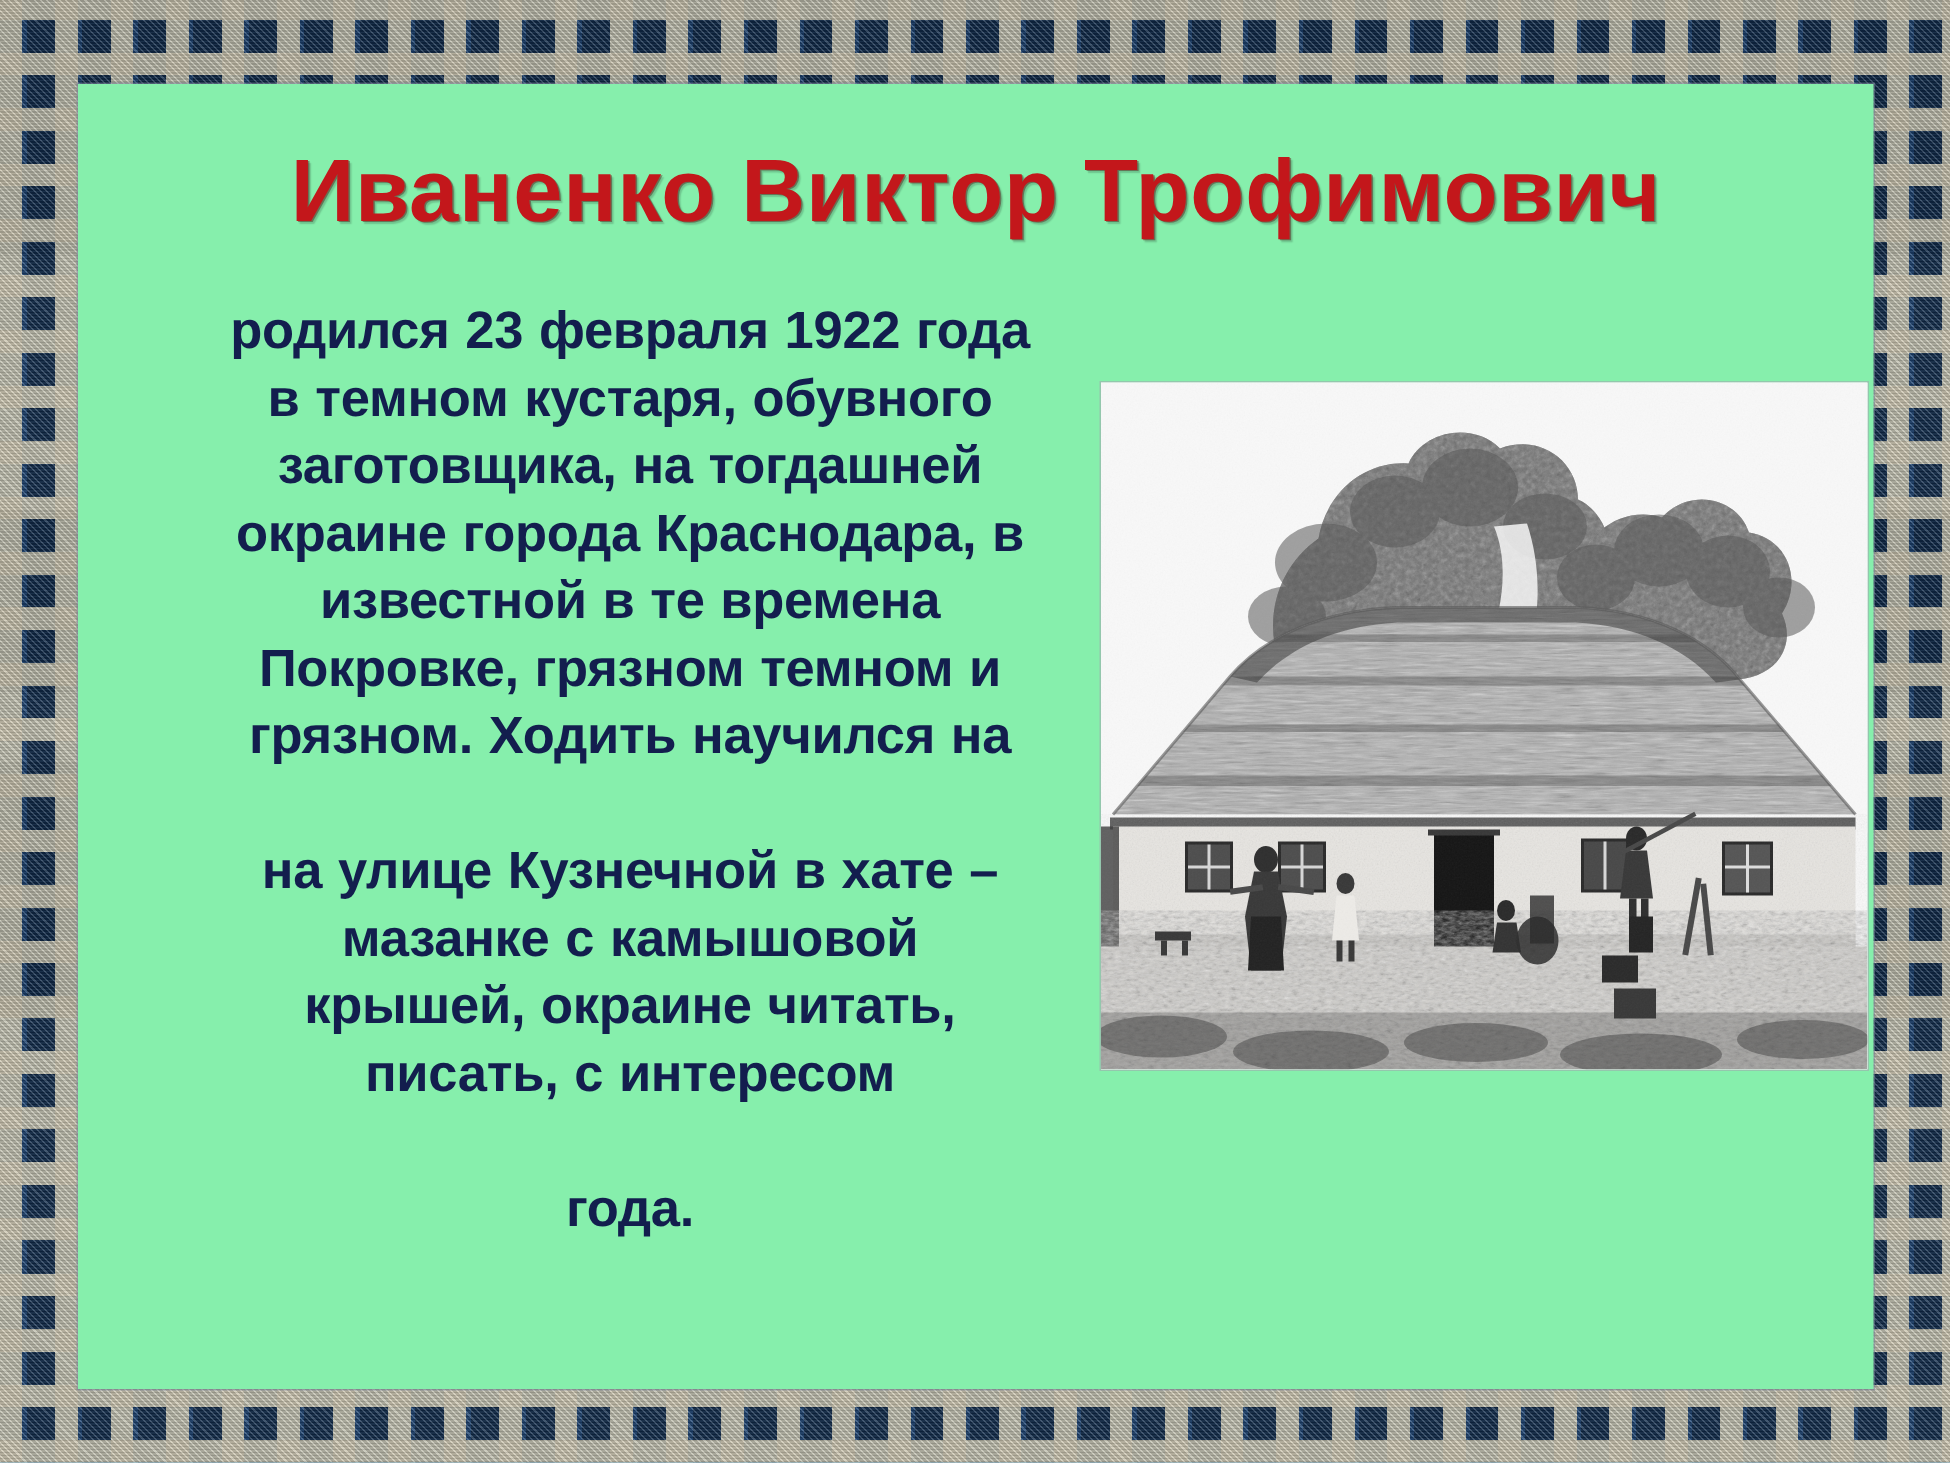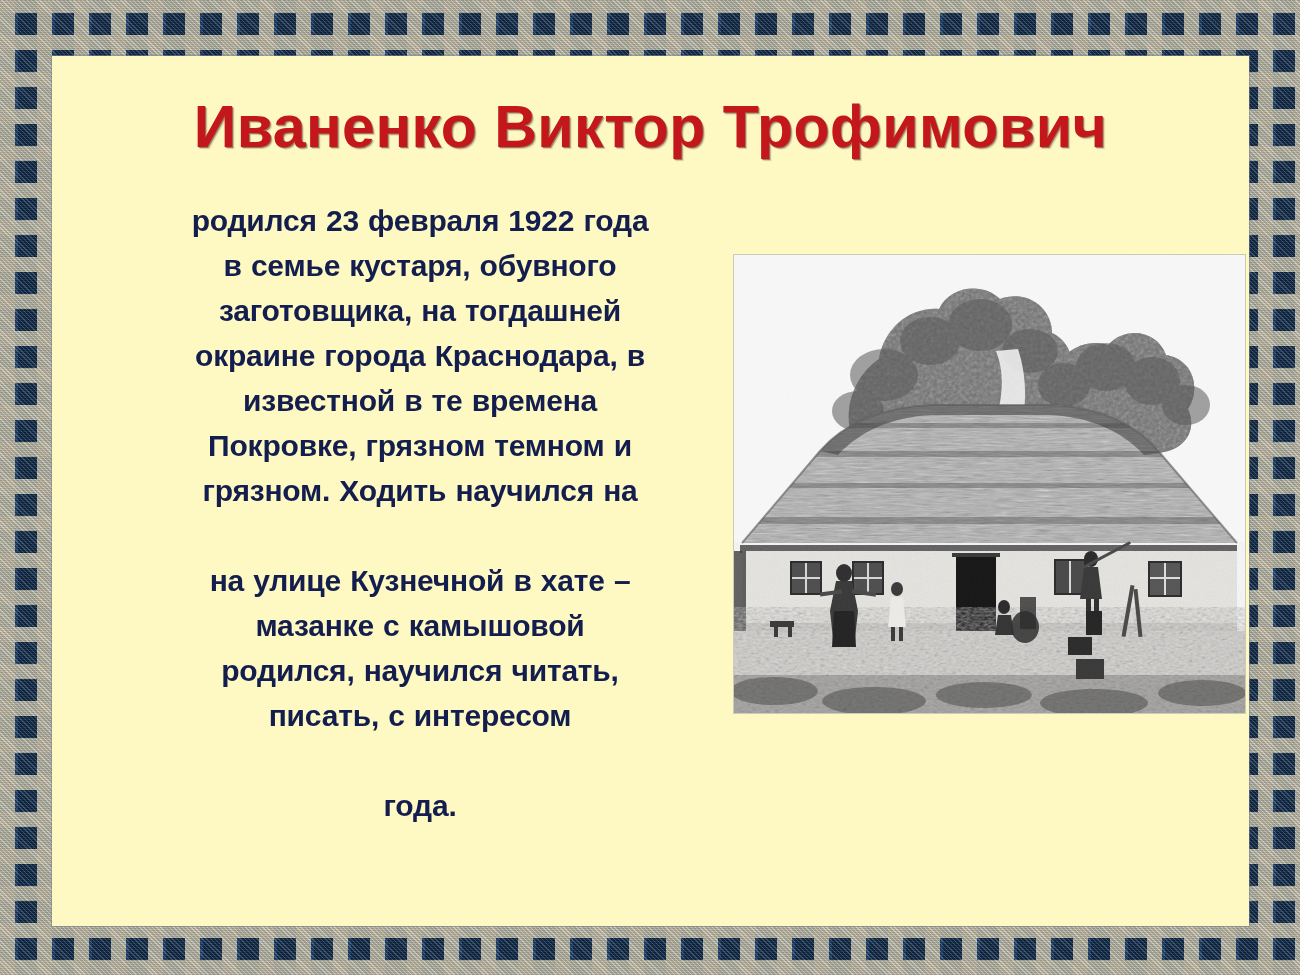--- a/index.html
+++ b/index.html
@@ -93,21 +93,21 @@
     pointer-events: none;
   }
 
   
   .panel {
     position: absolute;
     left: 52px;
     top: 56px;
     width: 1197px;
     height: 870px;
-    background: #fef9c3;
+    background: #86efac;
     box-shadow: 0 0 0 1px rgba(120,130,150,0.55);
     box-sizing: border-box;
     overflow: hidden;
   }
 
   
   .title {
     position: absolute;
     left: 0;
     top: 42px;
@@ -126,21 +126,21 @@
   
   .bodycol {
     position: absolute;
     left: 58px;
     top: 142px;
     width: 620px;
     text-align: center;
     color: #131E4E;
     font-family: "Liberation Sans", sans-serif;
     font-weight: bold;
-    font-size: 30px;
+    font-size: 35px;
     line-height: 45px;
     letter-spacing: -0.2px;
     word-spacing: 1px;
   }
 
   
   .photo-wrap {
     position: absolute;
     left: 682px;
     top: 199px;
@@ -161,30 +161,30 @@
     <div class="fabric-weave"></div>
     <div class="fabric-shade"></div>
   </div>
 
   <div class="panel">
 
     <div class="title">Иваненко Виктор Трофимович</div>
 
     <div class="bodycol">
       <span>родился 23 февраля 1922 года</span><br>
-      <span>в семье кустаря, обувного</span><br>
+      <span>в темном кустаря, обувного</span><br>
       <span>заготовщика, на тогдашней</span><br>
       <span>окраине города Краснодара, в</span><br>
       <span>известной в те времена</span><br>
       <span>Покровке, грязном темном и</span><br>
       <span>грязном. Ходить научился на</span><br>
       <br>
       <span>на улице Кузнечной в хате –</span><br>
       <span>мазанке с камышовой</span><br>
-      <span>родился, научился читать,</span><br>
+      <span>крышей, окраине читать,</span><br>
       <span>писать, с интересом</span><br>
       <br>
       <span>года.</span>
     </div>
 
     <div class="photo-wrap">
       <svg class="photo-svg" viewBox="0 0 511 458" preserveAspectRatio="none">
         <defs>
           <filter id="grain">
             <feTurbulence type="fractalNoise" baseFrequency="0.9" numOctaves="3" result="n"></feTurbulence>

